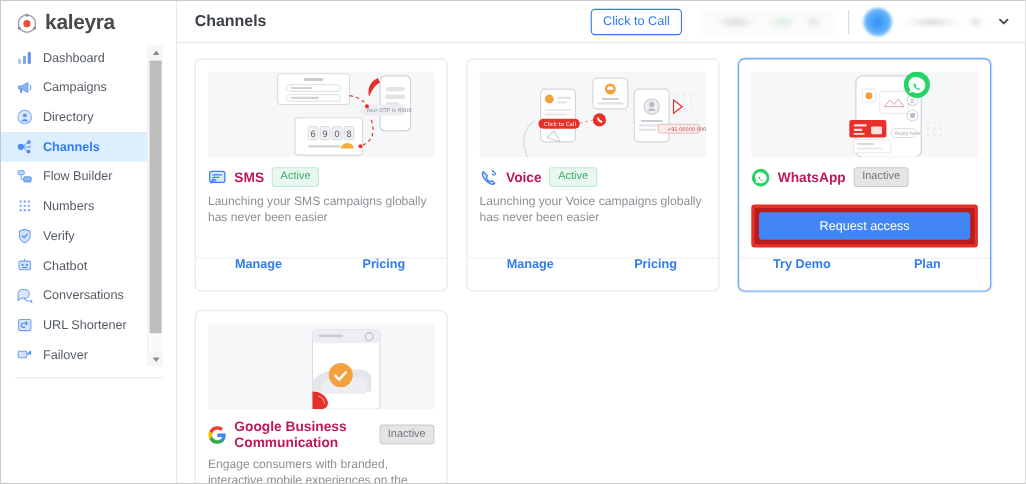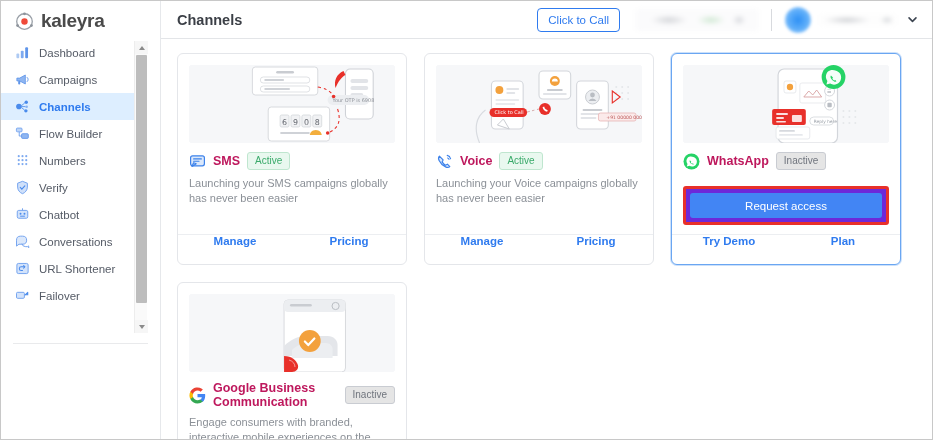--- a/index.html
+++ b/index.html
@@ -206,21 +206,21 @@
     display: flex; height: 30px; align-items: flex-start;
   }
   .foot-link {
     flex: 1 1 0; text-align: center; font-size: 11.5px;
     color: #2f7bef; font-weight: bold; cursor: pointer;
   }
 
   .cta-wrap { padding: 0 11px 9px 11px; position: relative; }
   .cta-highlight {
     border: 3px solid #e8302a; border-radius: 3px;
-    padding: 4px; background: #6d28d9;
+    padding: 4px; background: #b91c1c;
   }
   .btn-primary {
     width: 100%; background: #4285f4; color: #ffffff;
     border: none; border-radius: 3px; height: 25px;
     font-size: 11.5px; cursor: pointer;
     font-family: "Liberation Sans", sans-serif;
   }
 </style>
 </head>
 <body>
@@ -259,20 +259,30 @@
         <span class="nav-ico">
           <svg viewBox="0 0 16 16" width="15" height="15">
             <path d="M2 6.5h3l6-3.3v9.6l-6-3.3H2z" fill="#8fb6f1" stroke="#5f95ea" stroke-width="0.9" stroke-linejoin="round"></path>
             <path d="M12.6 5.5a3 3 0 010 5" fill="none" stroke="#5f95ea" stroke-width="1"></path>
             <rect x="3.4" y="9.3" width="2.2" height="4" rx="1" fill="#5f95ea"></rect>
           </svg>
         </span>
         <span class="nav-label">Campaigns</span>
       </div>
 
+      <div class="nav-item">
+        <span class="nav-ico">
+          <svg viewBox="0 0 16 16" width="15" height="15">
+            <circle cx="8" cy="8" r="6.6" fill="#dbe8fb" stroke="#7eaaf0" stroke-width="1"></circle>
+            <circle cx="8" cy="6.3" r="1.9" fill="#5f95ea"></circle>
+            <path d="M4.4 12.3a3.8 3.8 0 017.2 0" fill="#5f95ea"></path>
+          </svg>
+        </span>
+        <span class="nav-label">Directory</span>
+      </div>
 
       <div class="nav-item active">
         <span class="nav-ico">
           <svg viewBox="0 0 16 16" width="15" height="15">
             <circle cx="4.2" cy="8" r="3" fill="#4a8bec"></circle>
             <circle cx="12" cy="3.4" r="1.8" fill="#4a8bec"></circle>
             <circle cx="12.4" cy="8.2" r="1.4" fill="#8ab4f2"></circle>
             <circle cx="11.6" cy="12.6" r="1.8" fill="#4a8bec"></circle>
             <path d="M6.8 7.2l3.6-3M7.2 8.1h3.8M6.9 9.1l3.2 2.6" stroke="#4a8bec" stroke-width="0.9" fill="none"></path>
           </svg>

